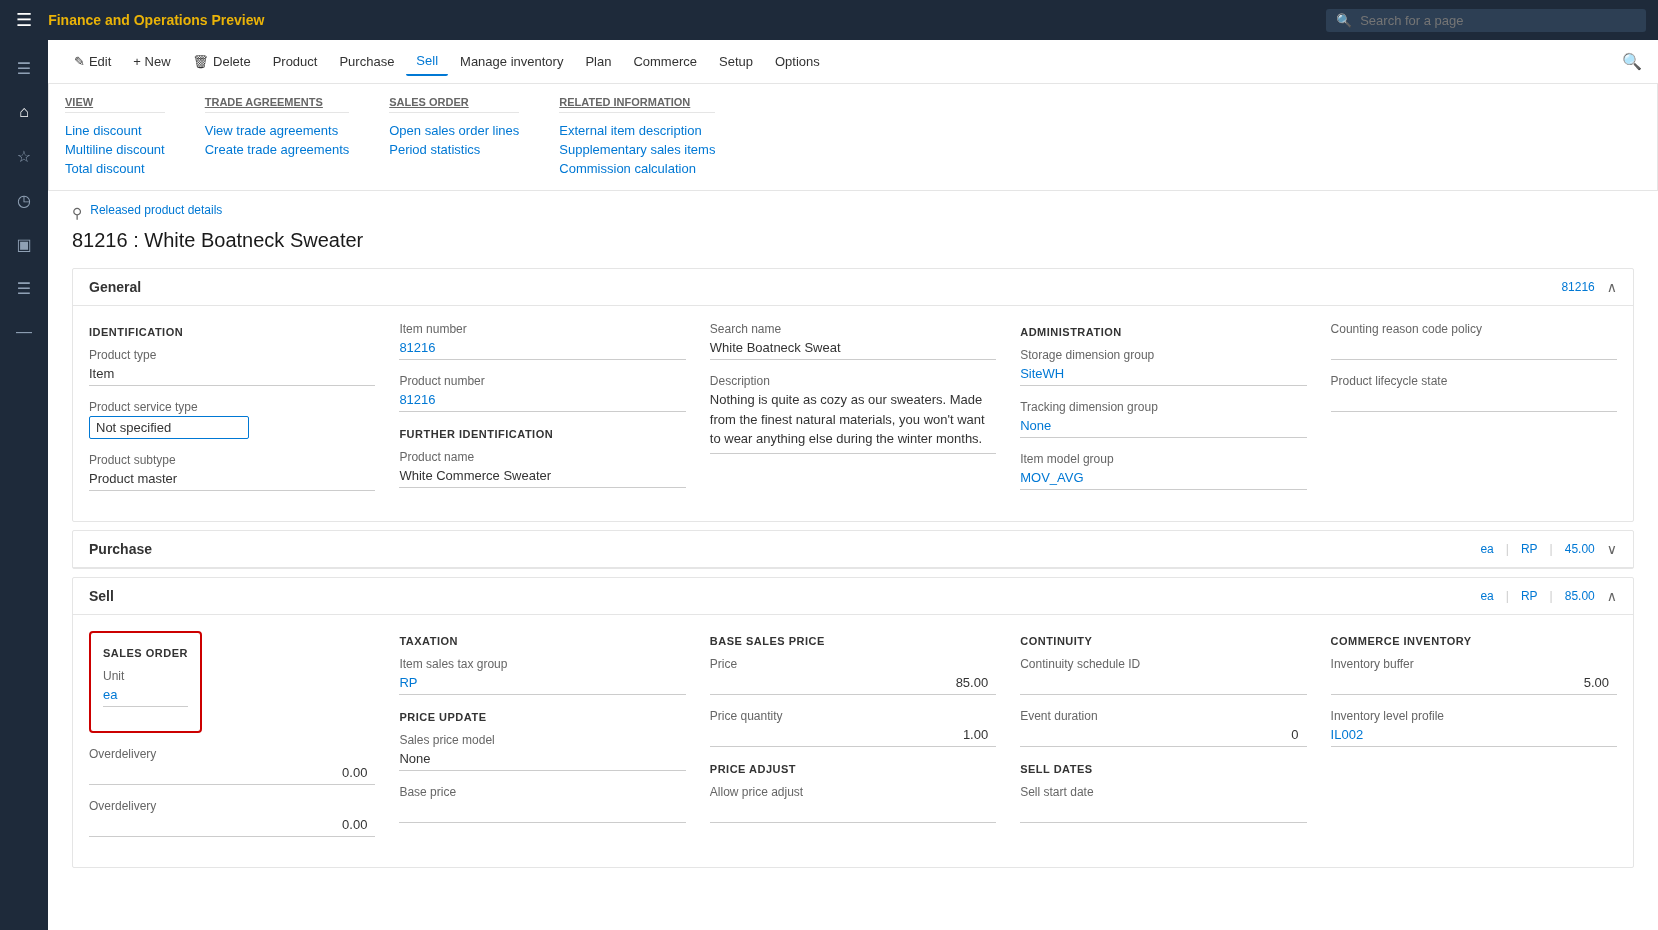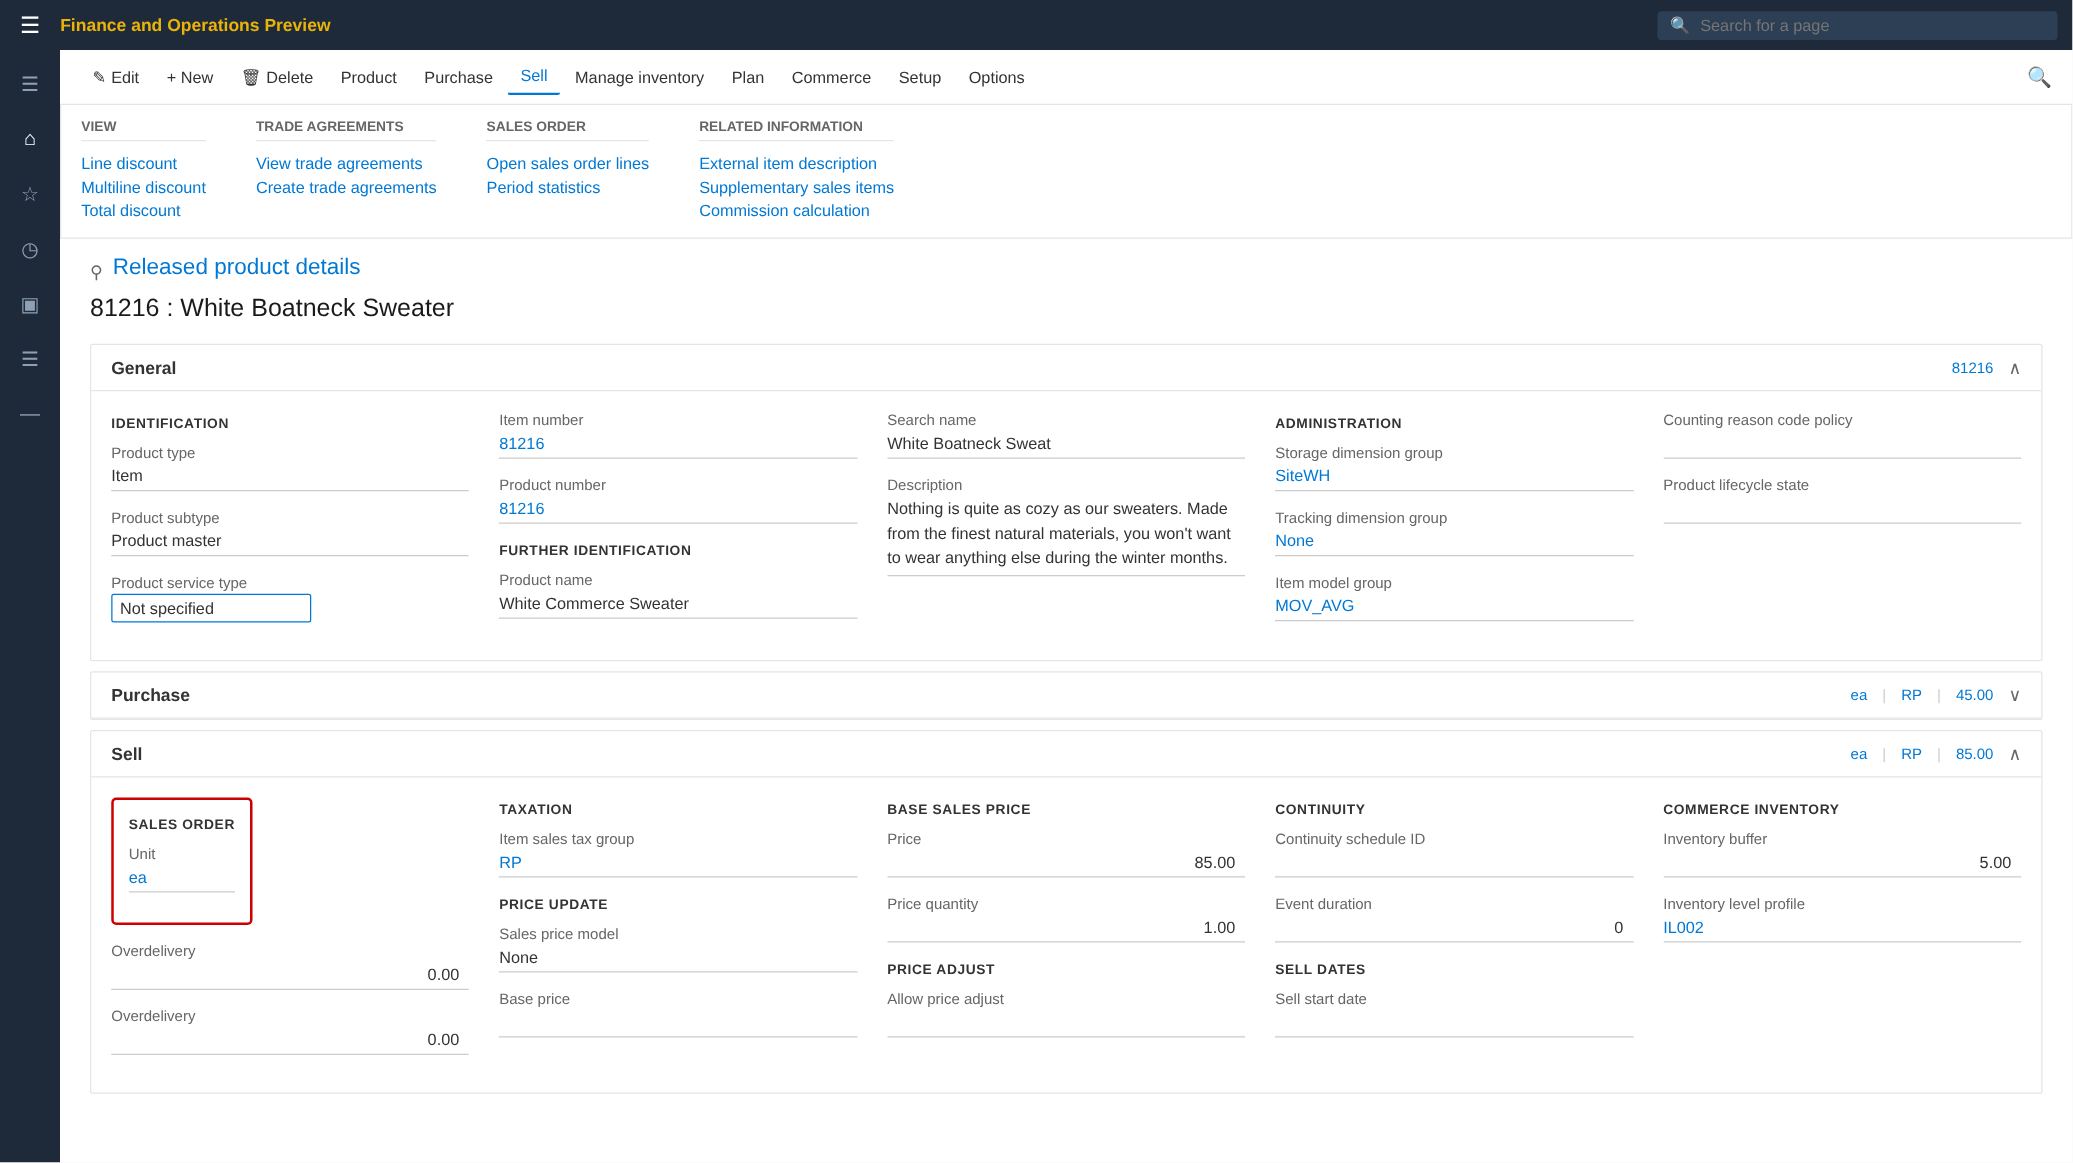--- a/index.html
+++ b/index.html
@@ -122,37 +122,38 @@
     }
     .dropdown-section { }
     .dropdown-section-title {
       font-size: 11px;
       color: #666;
       font-weight: 600;
       text-transform: uppercase;
       border-bottom: 1px solid #e5e5e5;
       padding-bottom: 4px;
       margin-bottom: 8px;
+      text-decoration: underline;
     }
     .dropdown-item {
       color: #0078d4;
       font-size: 13px;
       cursor: pointer;
       padding: 2px 0;
       display: block;
     }
 
     
     .page-content {
       padding: 12px 24px;
       flex: 1;
     }
     .breadcrumb {
       color: #0078d4;
-      font-size: 18px;
+      font-size: 12px;
       margin-bottom: 6px;
       cursor: pointer;
     }
     .page-title {
       font-size: 20px;
       font-weight: 300;
       color: #1a1a1a;
       margin-bottom: 16px;
     }
 
@@ -373,26 +374,26 @@
         <div class="section-body">
           <div class="form-grid">
 
             <div class="form-column">
               <div class="subsection-title">IDENTIFICATION</div>
               <div class="form-group">
                 <div class="form-label-normal">Product type</div>
                 <div class="form-value">Item</div>
               </div>
               <div class="form-group">
+                <div class="form-label-normal">Product service type</div>
+                <input class="form-value-input" value="Not specified" style="">
+              </div>
+              <div class="form-group">
                 <div class="form-label-normal">Product subtype</div>
                 <div class="form-value">Product master</div>
-              </div>
-              <div class="form-group">
-                <div class="form-label-normal">Product service type</div>
-                <input class="form-value-input" value="Not specified" style="">
               </div>
             </div>
 
             <div class="form-column">
               <div class="form-group">
                 <div class="form-label-normal">Item number</div>
                 <div class="form-value-link">81216</div>
               </div>
               <div class="form-group">
                 <div class="form-label-normal">Product number</div>

